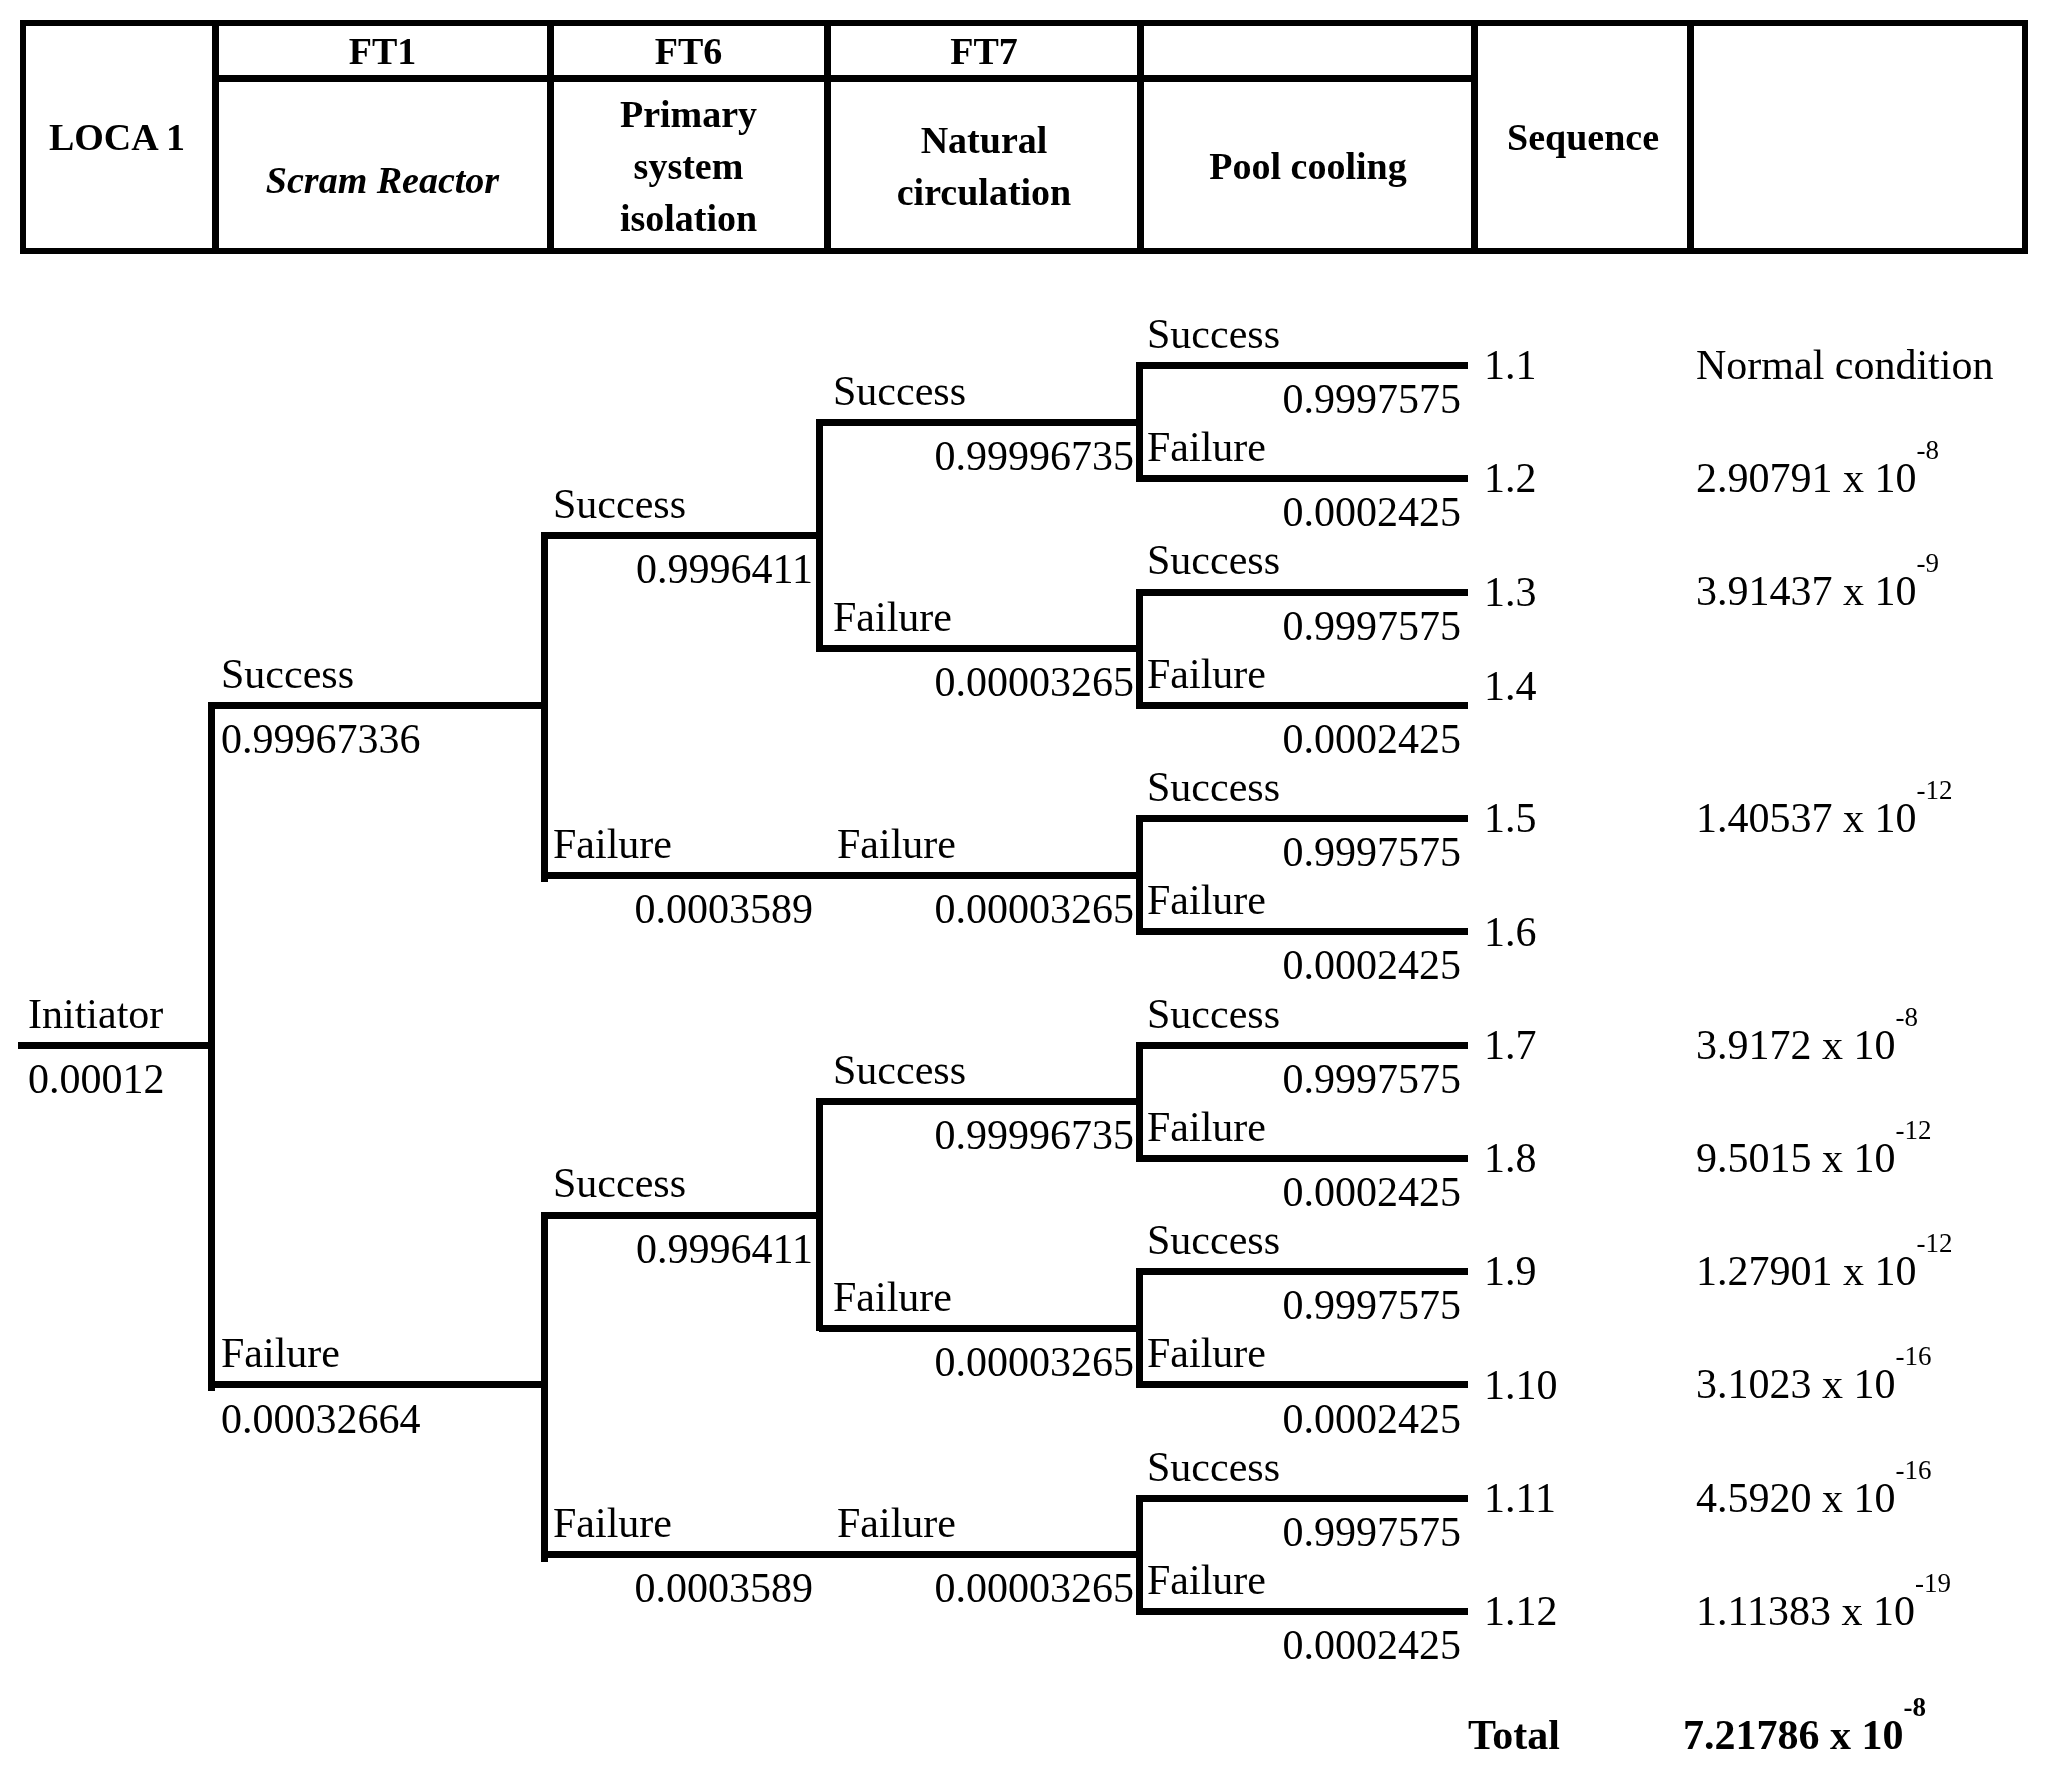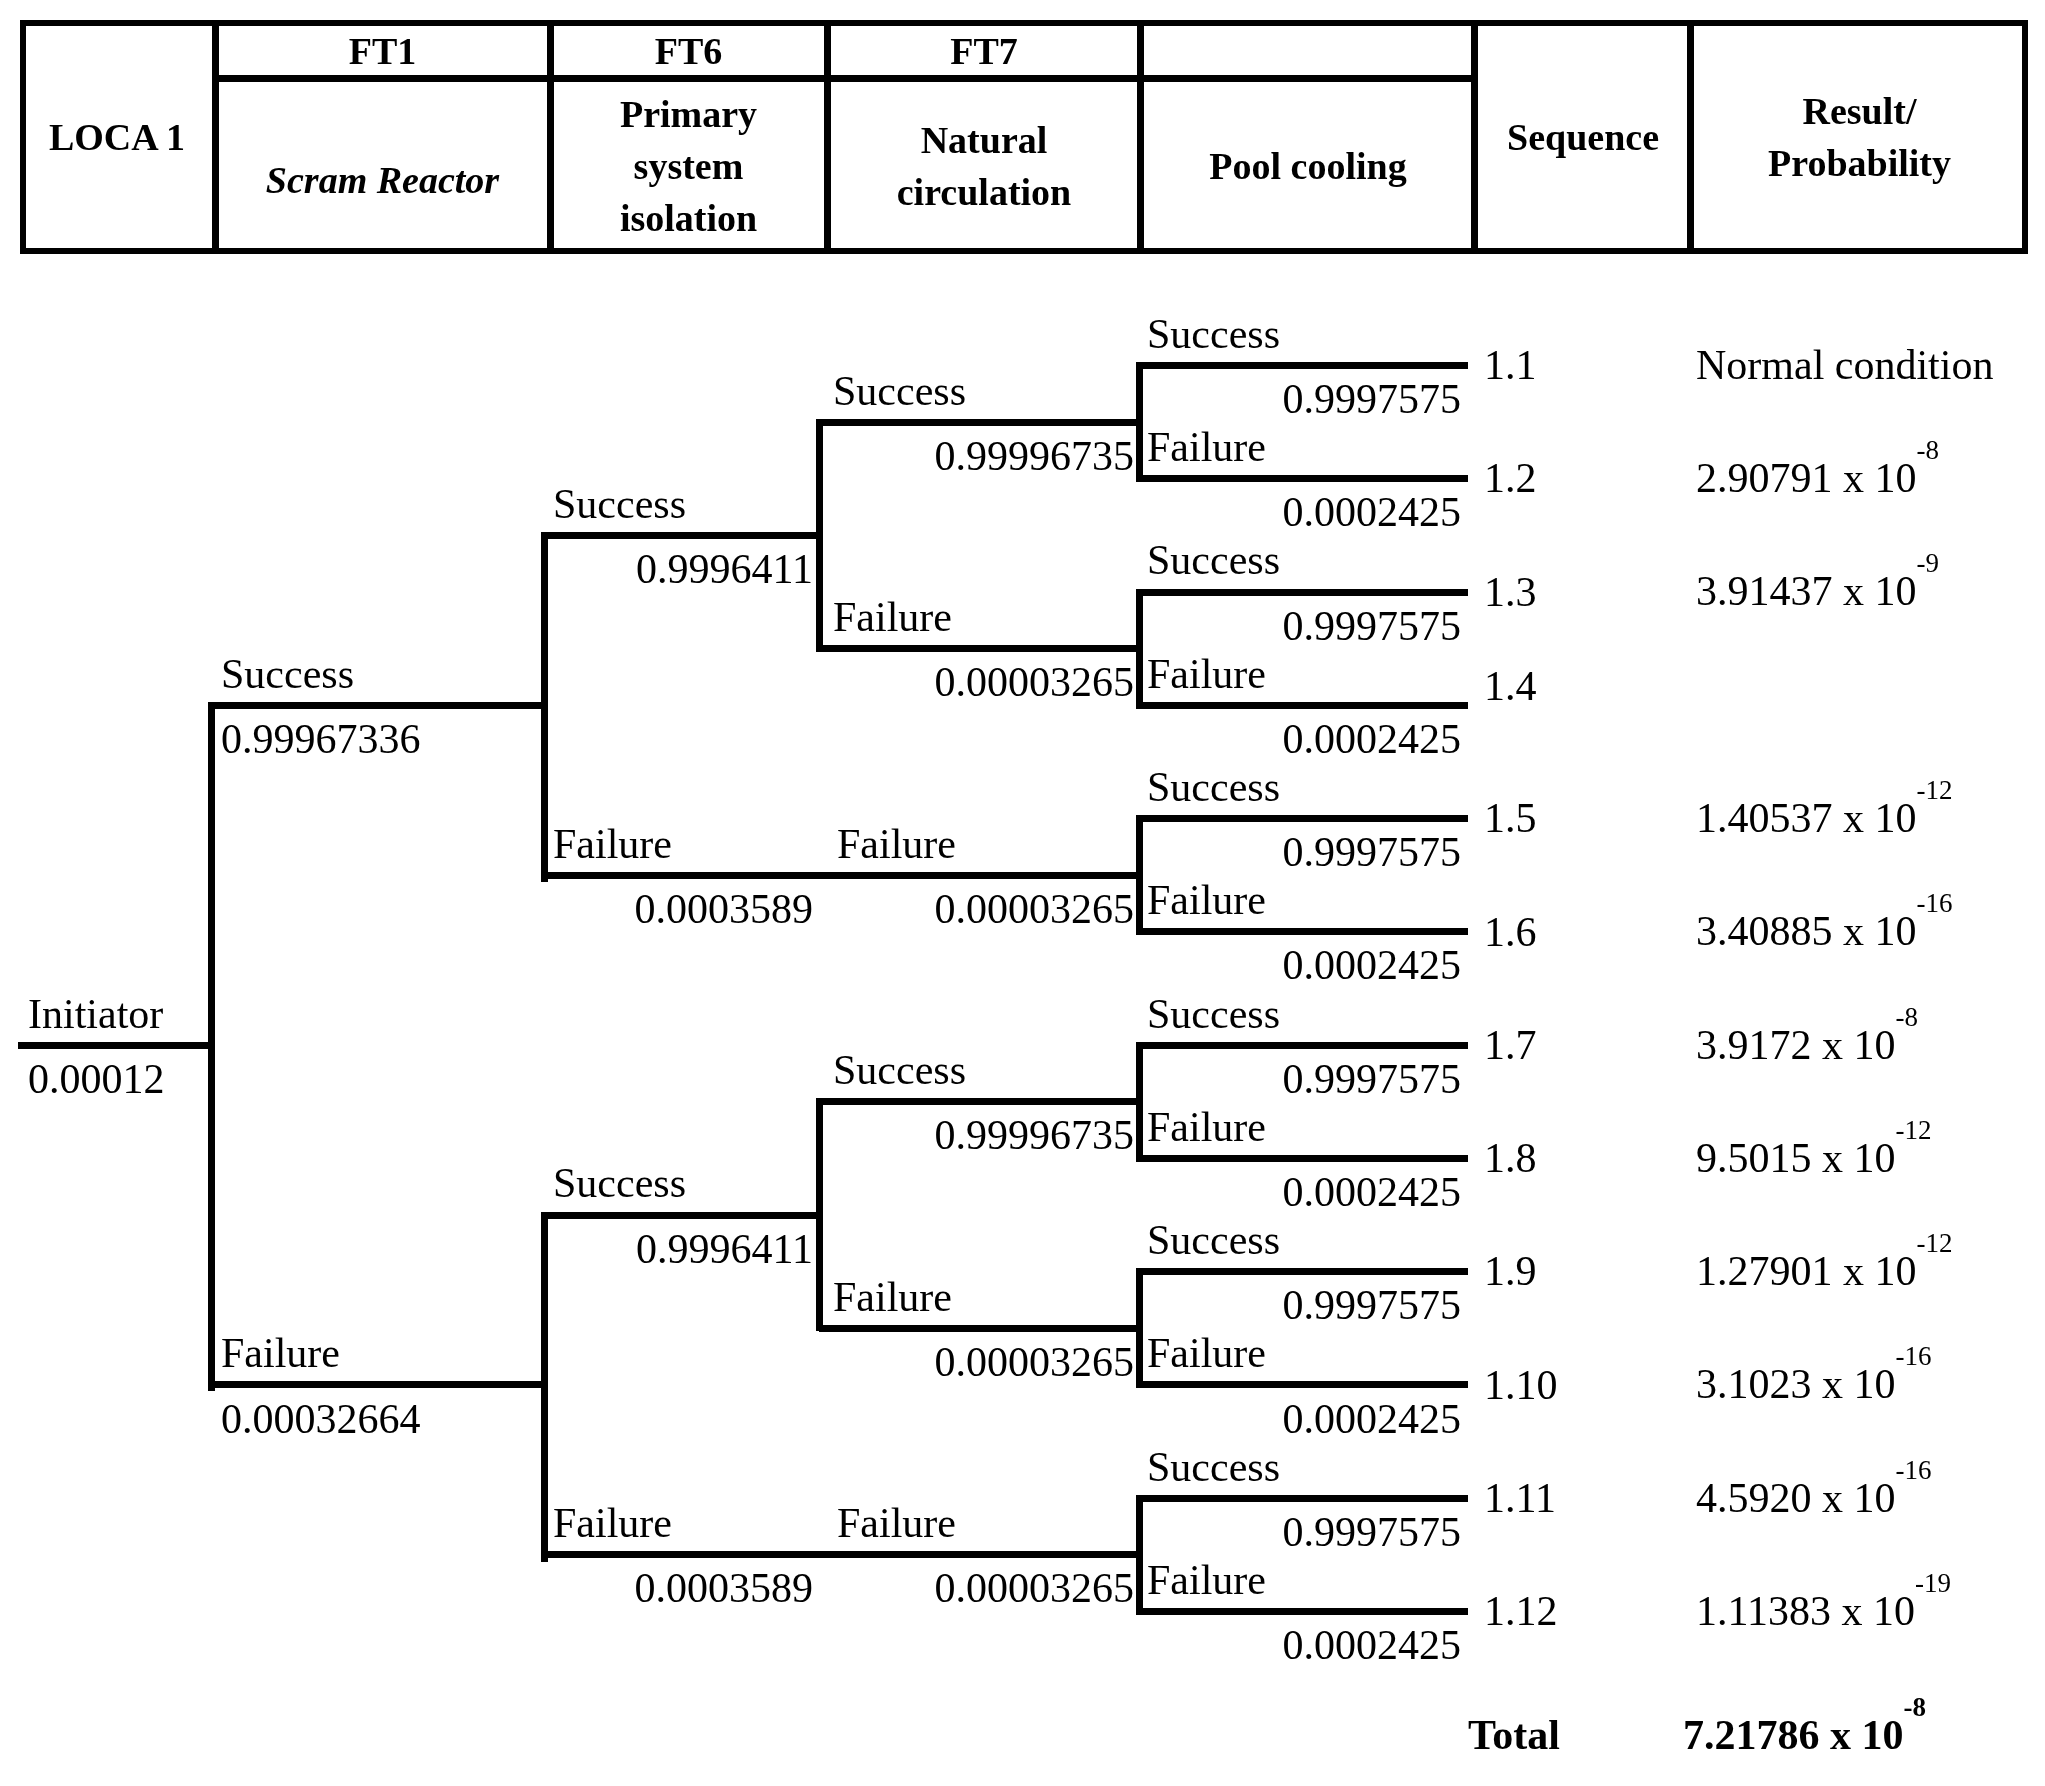--- a/index.html
+++ b/index.html
@@ -51,24 +51,20 @@
 
   <div class="cell" style="left:827px;top:23px;width:314px;height:55px;">FT7</div>
   <div class="cell" style="left:827px;top:81px;width:314px;height:169px;">
     <span class="wrap" style="max-width:215px;">Natural circulation</span>
   </div>
 
   <div class="cell" style="left:1141px;top:81px;width:334px;height:169px;">Pool cooling</div>
 
   <div class="cell" style="left:1475px;top:19.5px;width:216px;height:234px;">Sequence</div>
 
-  <div class="cell" style="left:1691px;top:19.5px;width:337px;height:234px;flex-direction:column;">
-    <span>Result/</span>
-    <span>Probability</span>
-  </div>
 
   <div class="hl" style="left:18px;top:1042px;width:193px;"></div>
   <div class="vl" style="left:208px;top:702px;width:6.5px;height:689px;"></div>
   <div class="hl" style="left:211px;top:702px;width:337px;"></div>
   <div class="hl" style="left:211px;top:1381px;width:337px;"></div>
 
   <div class="vl" style="left:541px;top:532px;height:350px;"></div>
   <div class="vl" style="left:541px;top:1212px;height:350px;"></div>
   <div class="hl" style="left:544px;top:532px;width:278px;"></div>
   <div class="hl" style="left:544px;top:872px;width:598px;"></div>
@@ -176,21 +172,20 @@
   <div class="seq" style="top:1132px;">1.8</div>
   <div class="seq" style="top:1245px;">1.9</div>
   <div class="seq" style="top:1359px;">1.10</div>
   <div class="seq" style="top:1472px;">1.11</div>
   <div class="seq" style="top:1585px;">1.12</div>
 
   <div class="res" style="top:336px;"><span>Normal condition</span><sup></sup></div>
   <div class="res" style="top:449px;"><span>2.90791 x 10</span><sup>-8</sup></div>
   <div class="res" style="top:562px;"><span>3.91437 x 10</span><sup>-9</sup></div>
   <div class="res" style="top:789px;"><span>1.40537 x 10</span><sup>-12</sup></div>
-  <div class="res" style="top:902px;"><span>3.40885 x 10</span><sup>-16</sup></div>
   <div class="res" style="top:1016px;"><span>3.9172 x 10</span><sup>-8</sup></div>
   <div class="res" style="top:1129px;"><span>9.5015 x 10</span><sup>-12</sup></div>
   <div class="res" style="top:1242px;"><span>1.27901 x 10</span><sup>-12</sup></div>
   <div class="res" style="top:1355px;"><span>3.1023 x 10</span><sup>-16</sup></div>
   <div class="res" style="top:1469px;"><span>4.5920 x 10</span><sup>-16</sup></div>
   <div class="res" style="top:1582px;"><span>1.11383 x 10</span><sup>-19</sup></div>
 
   <div class="seq bold" style="left:1468px;top:1709px;">Total</div>
   <div class="res bold" style="left:1683px;top:1706px;">
     <span>7.21786 x 10</span><sup>-8</sup>

